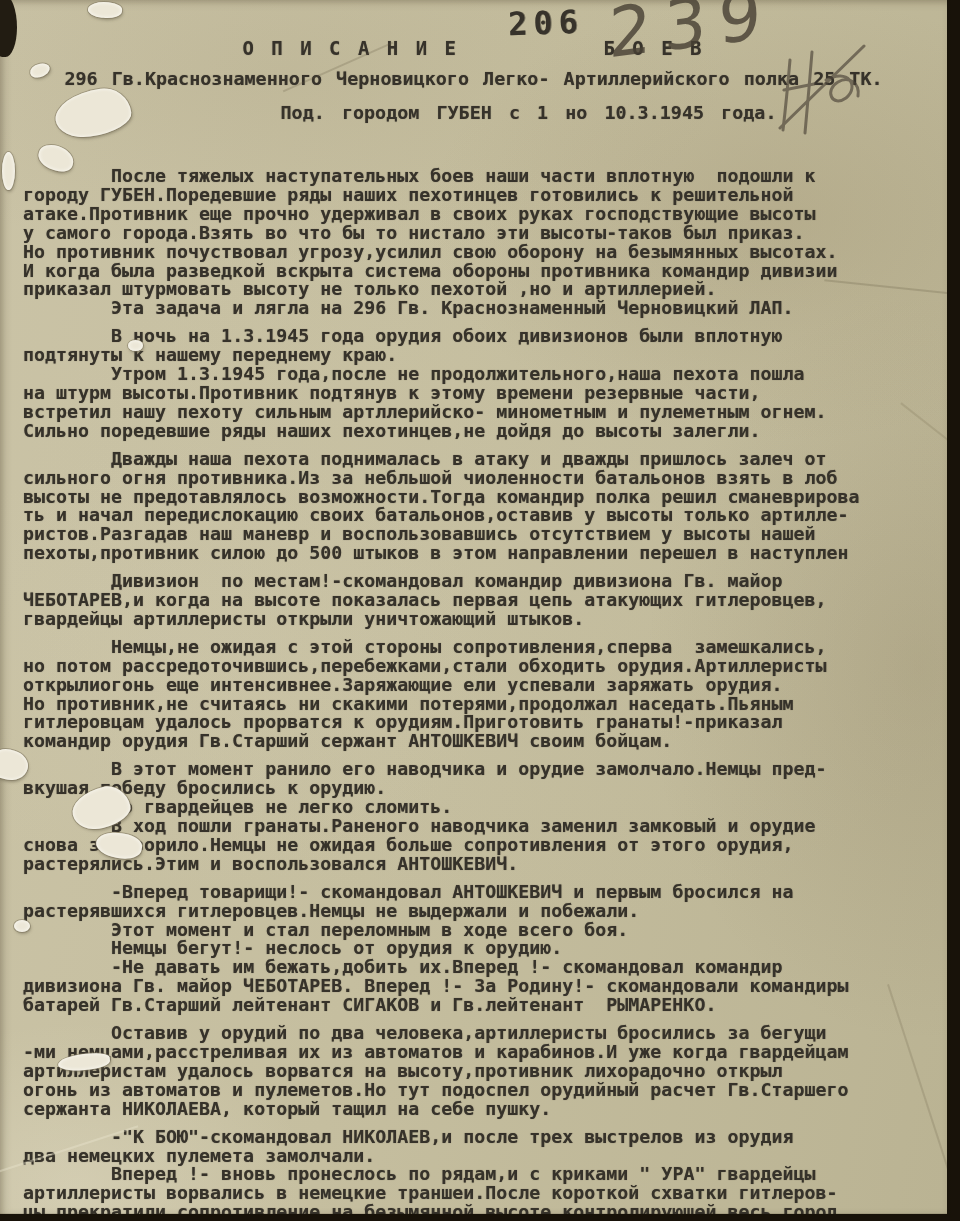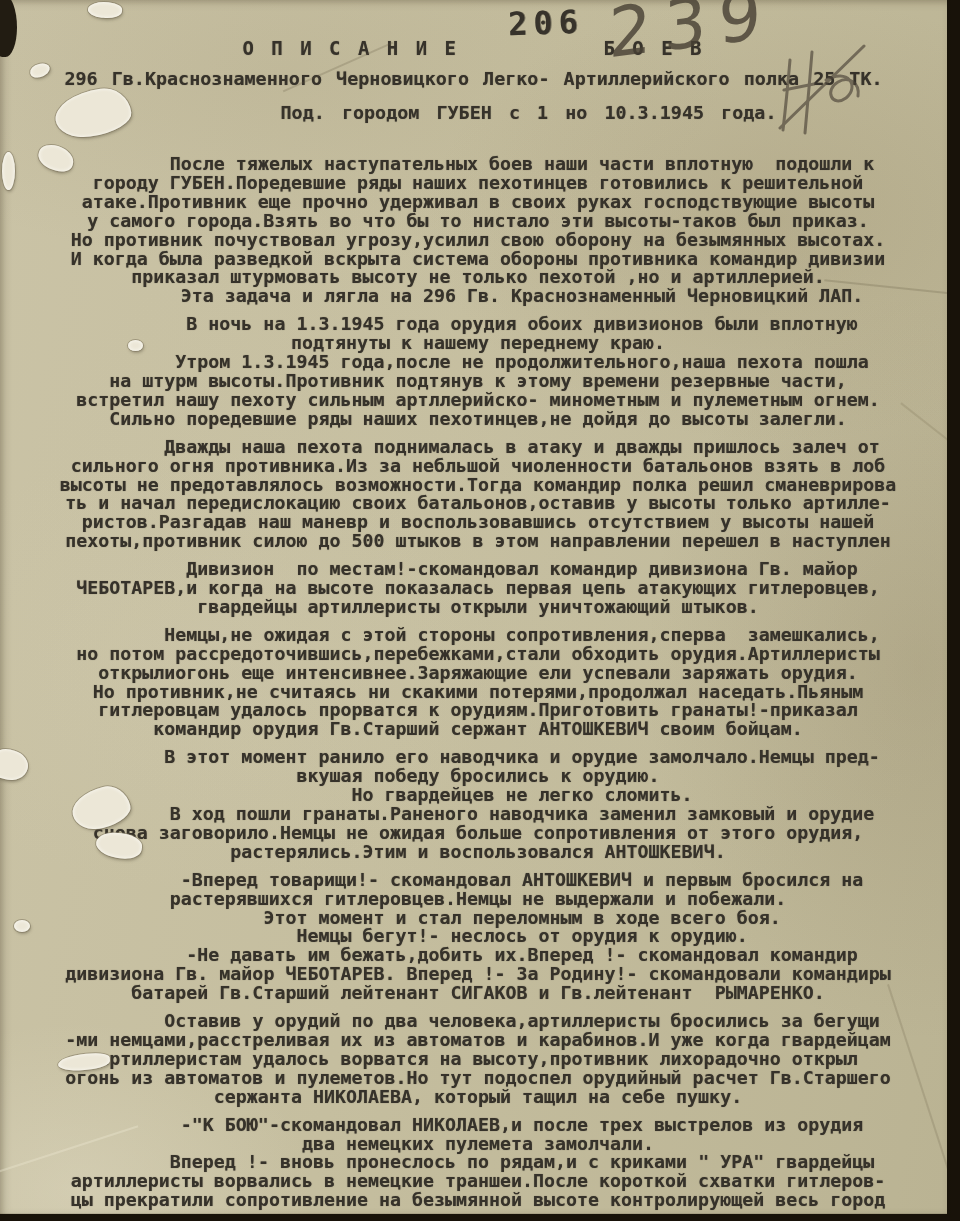--- a/index.html
+++ b/index.html
@@ -19,21 +19,21 @@
       radial-gradient(ellipse 420px 300px at 20% 55%, rgba(210,203,176,0.25), transparent 75%),
       radial-gradient(ellipse 700px 520px at 55% 45%, rgba(205,198,170,0.22), transparent 75%),
       linear-gradient(100deg,#cac3a6 0%,#c5be9f 45%,#bab393 100%);
     box-shadow:inset 6px 0 10px -4px rgba(60,50,30,0.35), inset 0 6px 10px -5px rgba(60,50,30,0.3);
   }
   .ink{color:#36322a;font-weight:bold;text-shadow:0 0 1px rgba(54,50,42,0.55);}
   .header{margin-top:37px;}
   .title{text-align:center;font-size:19px;white-space:pre-wrap;letter-spacing:3px;}
   .sub1{text-align:center;font-size:18.4px;margin-top:9px;white-space:pre-wrap;word-spacing:3px;}
   .sub2{text-align:center;font-size:18.4px;margin-top:13px;white-space:pre-wrap;word-spacing:6px;transform:translateX(55px);}
-  .bodytext{margin-top:32px;padding:0 38px 0 47px;text-align:center;}
+  .bodytext{margin-top:44px;padding:0 38px 0 23px;}
   .bodytext p{
     margin:0 0 9px 0;font-size:18.3px;line-height:18.9px;
     white-space:pre-wrap;word-break:break-word;
   }
   .stamp{
     position:absolute;left:508px;top:4px;font-size:32px;letter-spacing:6px;
     color:#29251f;font-weight:bold;transform:rotate(-2deg);opacity:.9;
     text-shadow:1px 0 0 rgba(41,37,31,.5);
   }
   .pencil-num{

